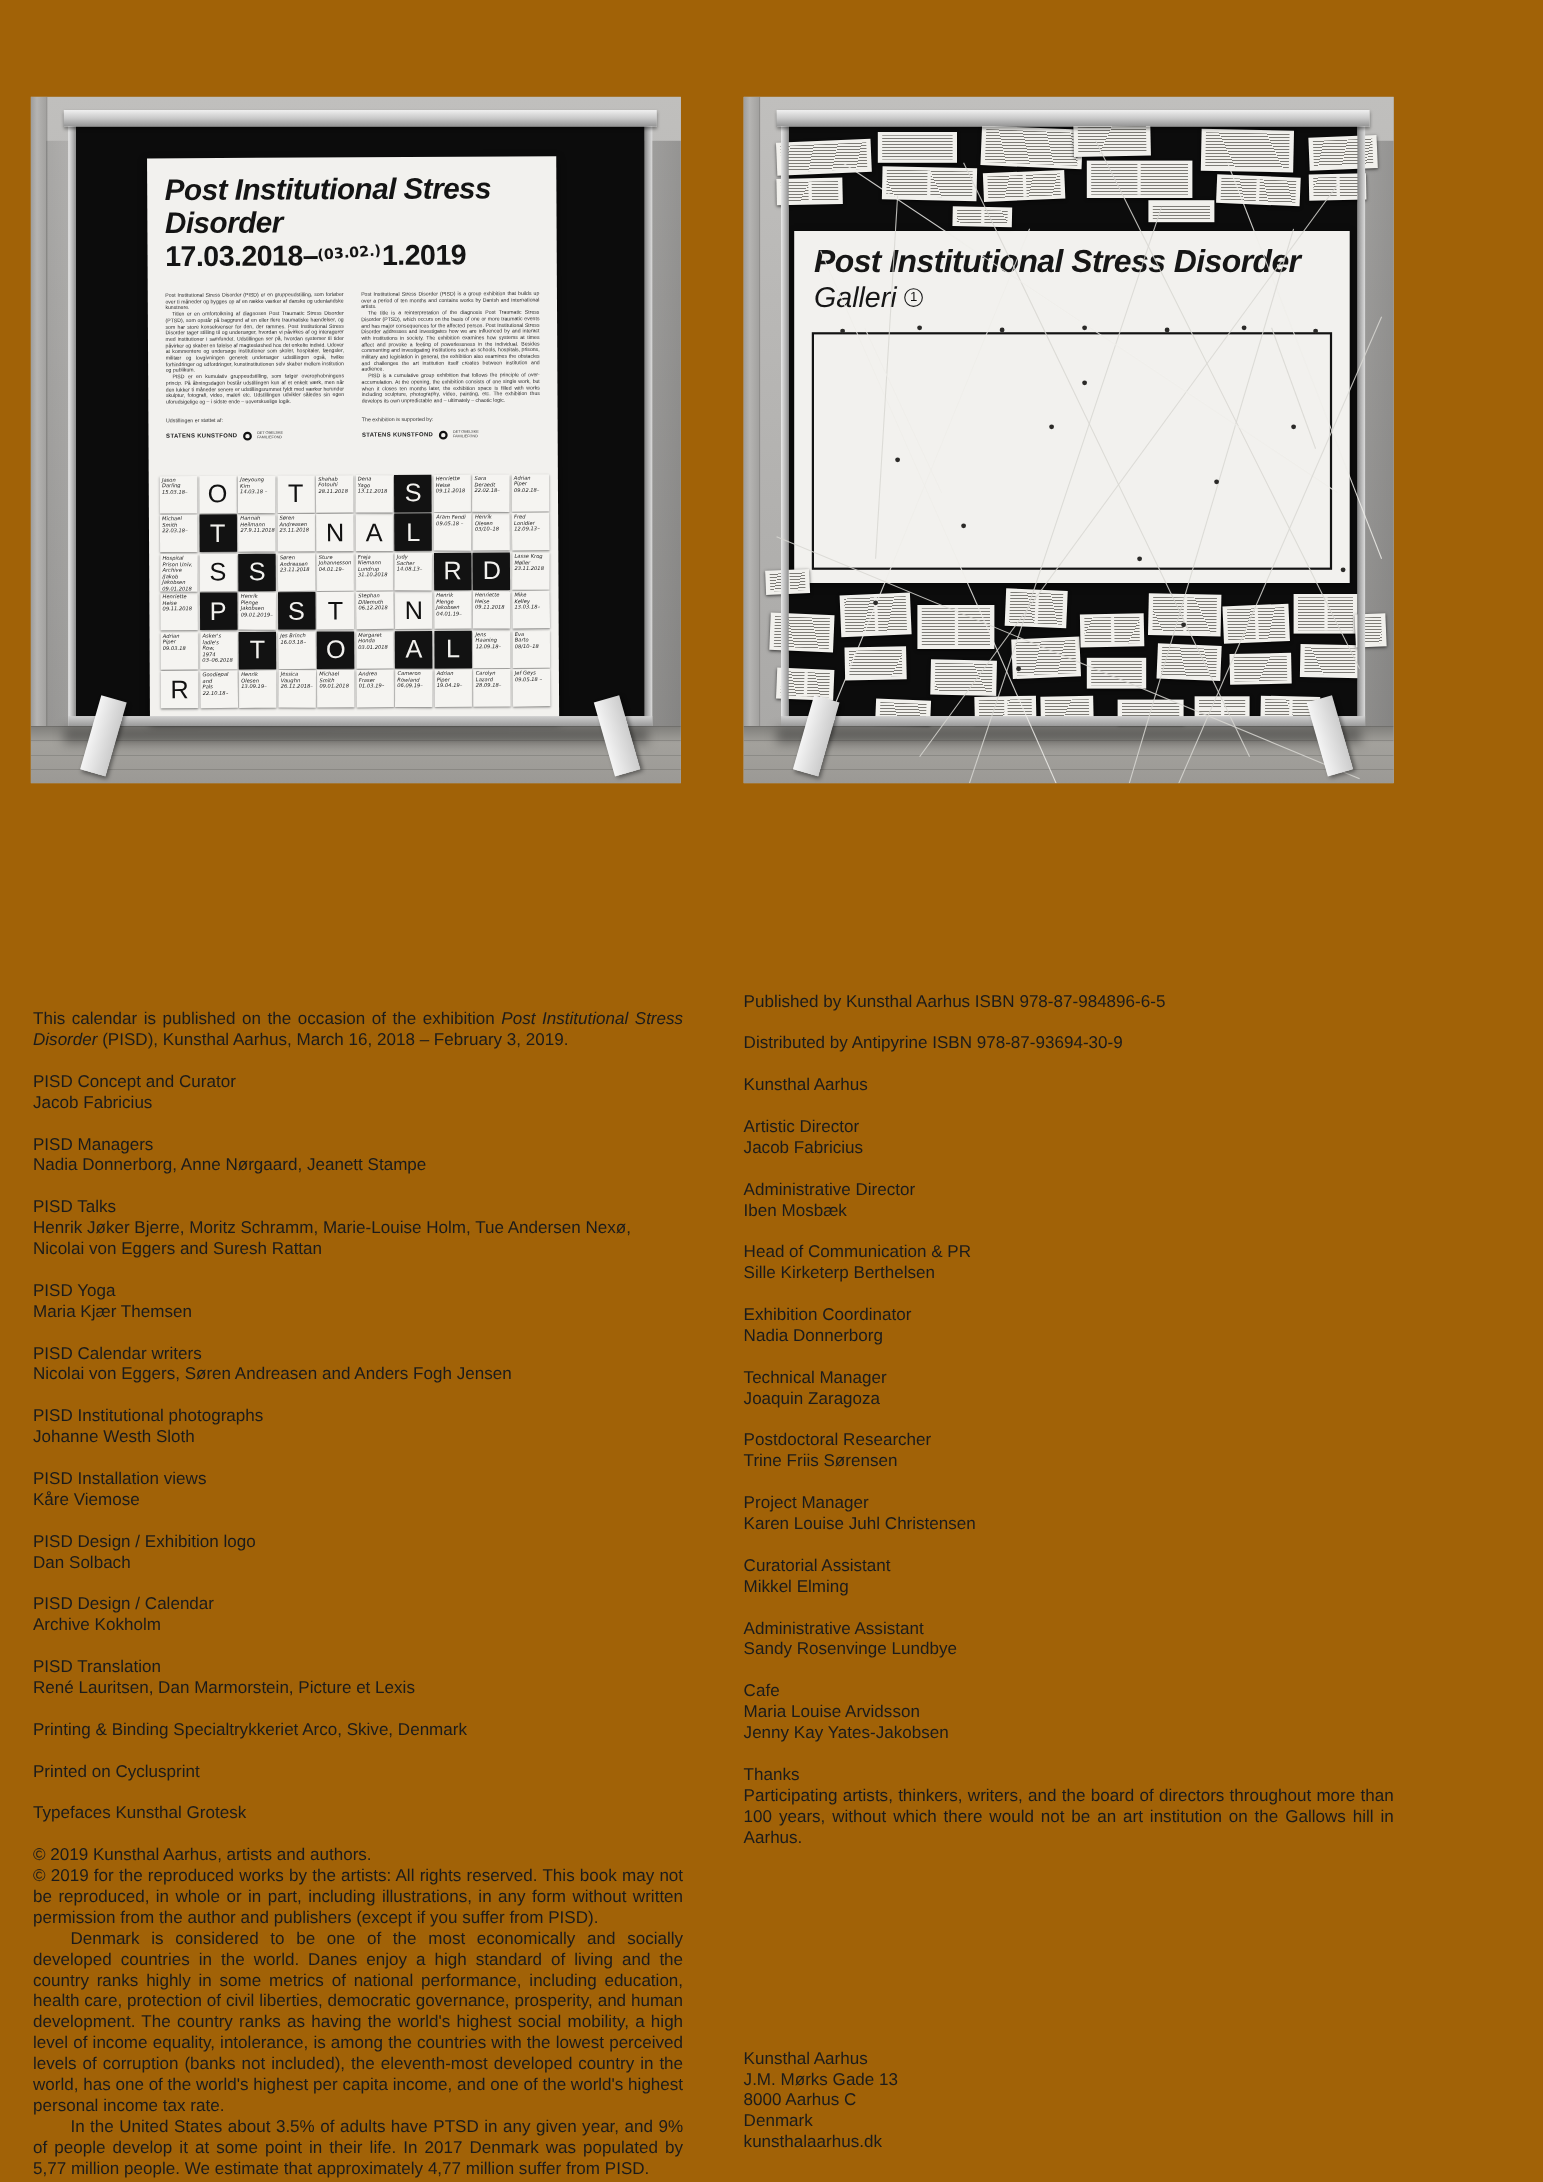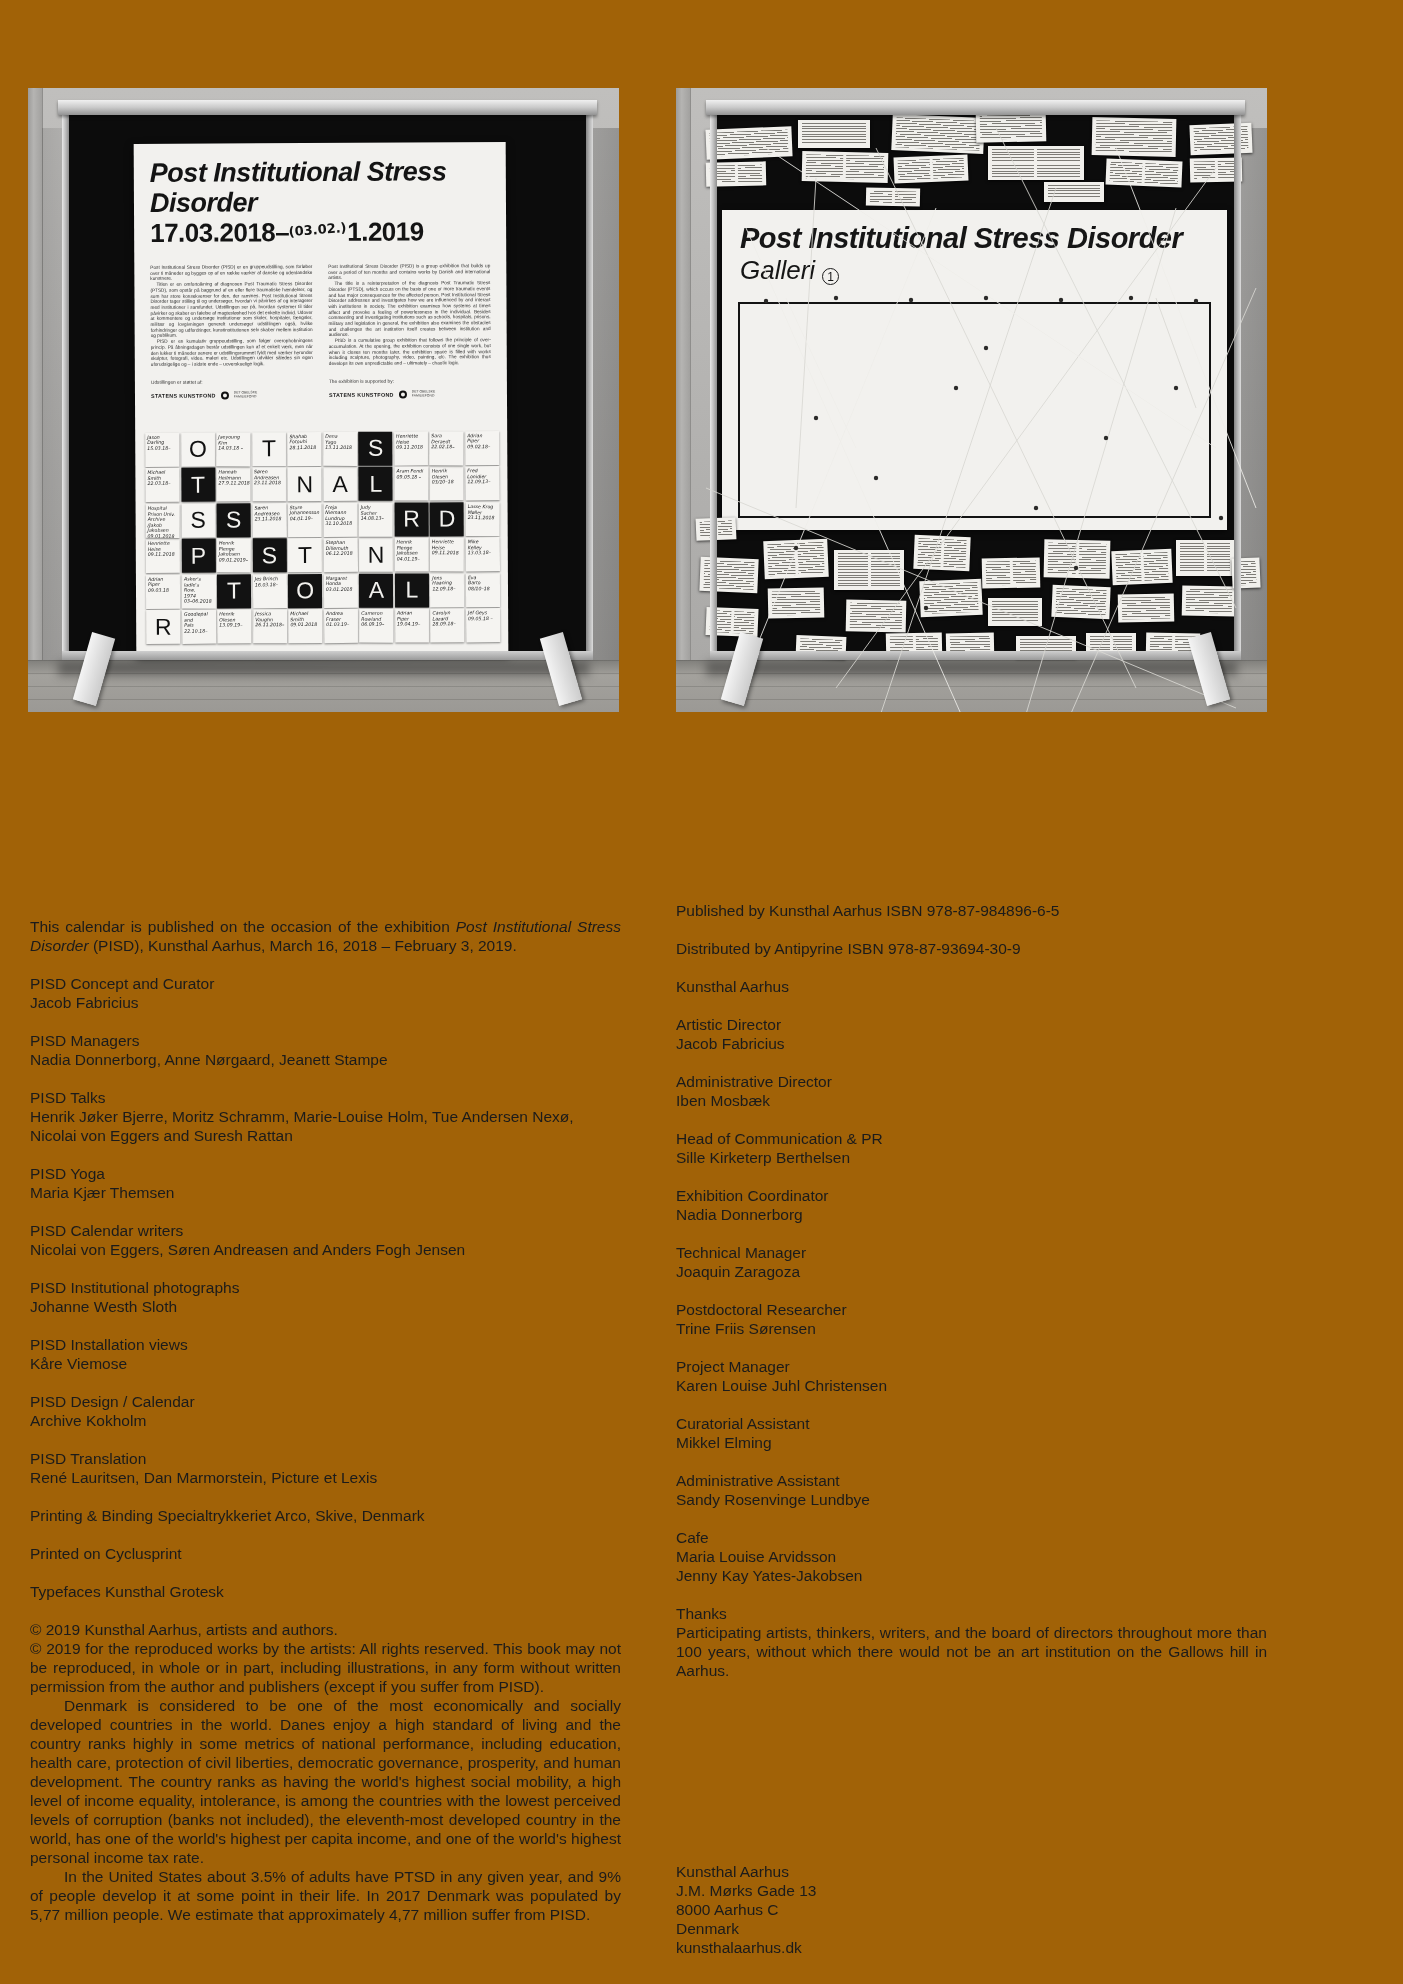--- a/index.html
+++ b/index.html
@@ -62,21 +62,21 @@
   .cell.hand:nth-child(3n){transform:rotate(.6deg)}
   .cell.hand:nth-child(4n){transform:rotate(-.5deg)}
   .cell.letter{display:flex;align-items:center;justify-content:center;font-size:23px;color:#111;
                font-family:"Liberation Sans",sans-serif}
   .cell.letter.inv{background:#121212;color:#f2f1ee}
 
   
   .posterR{position:absolute;left:46px;right:40px;top:122px;height:320px;background:#f2f1ee;
            box-shadow:0 2px 6px rgba(0,0,0,.55);z-index:3;box-sizing:border-box;padding:12px 0 0 18px}
   .posterR .rtitle{font-style:italic;font-size:29px;line-height:33px;letter-spacing:-.5px;color:#161616;margin:0}
-  .posterR .rgal{font-style:italic;font-size:26px;line-height:30px;color:#161616;display:flex;align-items:flex-end;gap:7px}
+  .posterR .rgal{font-style:italic;font-size:26px;line-height:30px;color:#161616;display:flex;align-items:center;gap:7px}
   .circ{display:inline-flex;width:17px;height:17px;border:1.7px solid #1c1c1c;border-radius:50%;
         align-items:center;justify-content:center;font-size:12px;font-style:normal;box-sizing:border-box}
   .innerbox{position:absolute;left:16px;right:16px;top:92px;bottom:12px;border:2.5px solid #131313}
   .note{position:absolute;background:#f1f0ec;box-shadow:0 1px 3px rgba(0,0,0,.7);z-index:3}
   .note::before{content:"";position:absolute;inset:3px 4px;opacity:.75;
         background:repeating-linear-gradient(180deg,#57554f 0 .9px,transparent .9px 2.7px)}
   .note:nth-child(even)::after{content:"";position:absolute;top:3px;bottom:3px;left:48%;width:3px;background:#f1f0ec}
   .tagsmall{position:absolute;top:14px;right:10px;width:26px;height:9px;background:#d9d8d5;z-index:4}
   svg.strings{position:absolute;inset:0;z-index:5;pointer-events:none}
 
@@ -422,20 +422,24 @@
         </div>
         <div class="credit">
           <div class="role">PISD Institutional photographs</div>
           <div class="names">Johanne Westh Sloth</div>
         </div>
         <div class="credit">
           <div class="role">PISD Installation views</div>
           <div class="names">Kåre Viemose</div>
         </div>
         <div class="credit">
+          <div class="role">PISD  Design / Exhibition logo</div>
+          <div class="names">Dan Solbach</div>
+        </div>
+        <div class="credit">
           <div class="role">PISD  Design / Calendar</div>
           <div class="names">Archive Kokholm</div>
         </div>
         <div class="credit">
           <div class="role">PISD Translation</div>
           <div class="names">René Lauritsen, Dan Marmorstein, Picture et Lexis</div>
         </div>
         <div class="credit">
           <div class="role">Printing &amp; Binding Specialtrykkeriet Arco, Skive, Denmark</div>
         </div>

